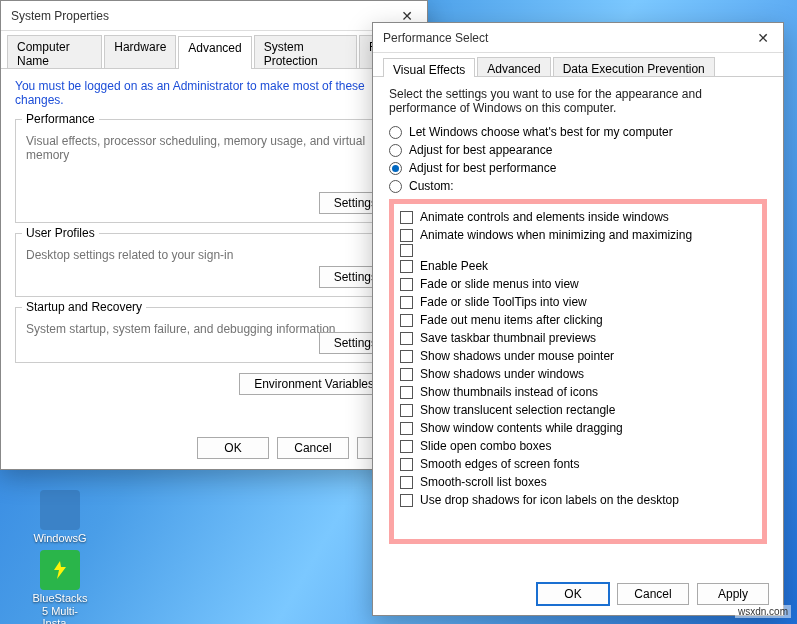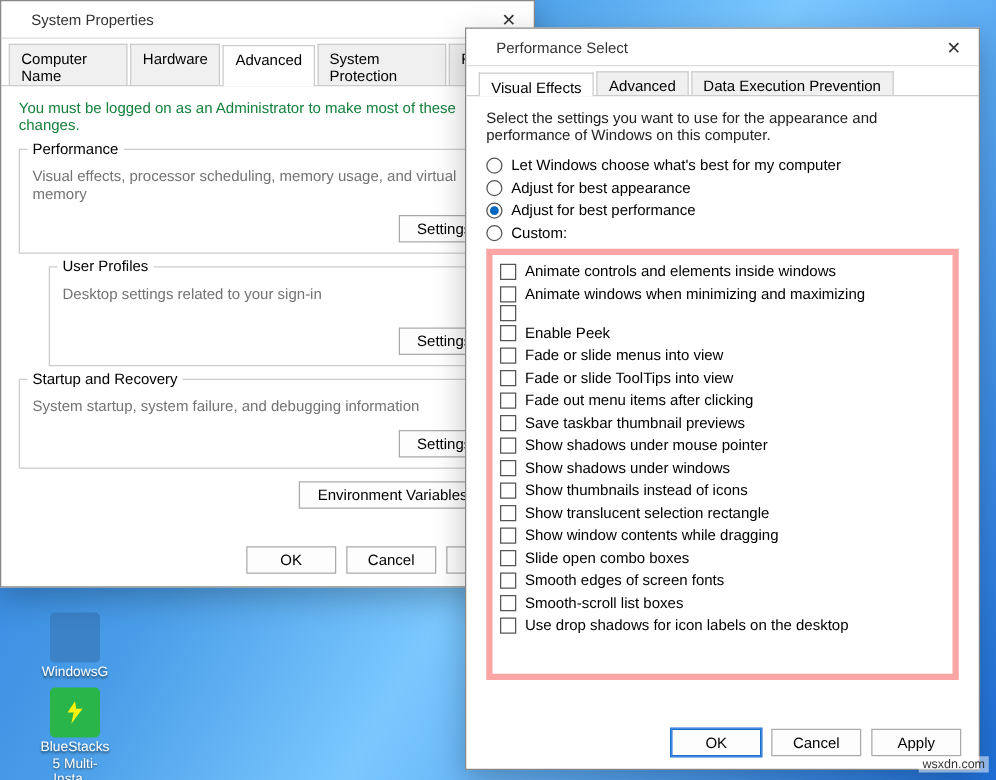--- a/index.html
+++ b/index.html
@@ -5,30 +5,30 @@
 * { box-sizing: border-box; font-family: "Segoe UI", Tahoma, sans-serif; }
 body { margin: 0; width: 797px; height: 624px; background: linear-gradient(120deg, #1e6fd9 0%, #4a9ee8 35%, #7bc8ff 55%, #1e6fd9 100%); overflow: hidden; position: relative; font-size: 12px; color: #000; }
 
 
 .desktop-icon { position: absolute; width: 64px; text-align: center; color: #fff; font-size: 11px; text-shadow: 0 1px 2px rgba(0,0,0,.6); }
 .desktop-icon .ic { width: 40px; height: 40px; margin: 0 auto 2px; border-radius: 4px; display: flex; align-items: center; justify-content: center; }
 .desktop-icon .lbl { word-break: break-word; line-height: 1.15; }
 
 
 .win { position: absolute; background: #fff; border: 1px solid #888; box-shadow: 0 8px 24px rgba(0,0,0,.25); }
-.titlebar { height: 30px; display: flex; align-items: center; justify-content: space-between; padding: 0 6px 0 24px; font-size: 12px; color: #333; border-bottom: 1px solid #ddd; }
+.titlebar { height: 30px; display: flex; align-items: center; justify-content: space-between; padding: 0 6px 0 10px; font-size: 12px; color: #333; border-bottom: 1px solid #ddd; }
 .titlebar .x { width: 28px; text-align: center; font-size: 14px; cursor: default; }
 
 
 #sysprop { left: 0; top: 0; width: 428px; height: 470px; }
 .tabs { display: flex; gap: 2px; padding: 4px 6px 0; border-bottom: 1px solid #ccc; }
 .tab { padding: 4px 9px 0; background: #f0f0f0; border: 1px solid #ccc; border-bottom: none; font-size: 12px; cursor: default; }
 .tab.active { background: #fff; position: relative; top: 1px; }
 .sysbody { padding: 10px 14px; }
-.admin-note { font-size: 12px; color: #15803d; margin-bottom: 12px; }
+.admin-note { font-size: 12px; color: #1d4ed8; margin-bottom: 12px; }
 .group { border: 1px solid #ccc; margin-bottom: 10px; padding: 4px 10px 10px; position: relative; }
 .group-title { position: absolute; top: -8px; left: 6px; background: #fff; padding: 0 4px; font-size: 12px; }
 .group-desc { font-size: 12px; color: #737373; margin: 10px 0 28px; }
 .group .btn-right { position: absolute; right: 10px; bottom: 8px; }
 .btn { background: #fdfdfd; border: 1px solid #aaa; padding: 3px 14px; font-size: 12px; cursor: default; min-width: 74px; }
 .btn.def { border: 1px solid #1a6fd1; outline: 1px solid #1a6fd1; }
 .dlg-btns { position: absolute; bottom: 10px; right: 10px; display: flex; gap: 8px; }
 .env-row { text-align: right; padding: 0 14px; margin-top: 6px; }
 
 
@@ -71,33 +71,33 @@
   <div class="tabs">
     <div class="tab">Computer Name</div>
     <div class="tab">Hardware</div>
     <div class="tab active">Advanced</div>
     <div class="tab">System Protection</div>
     <div class="tab">Remote</div>
   </div>
   <div class="sysbody">
     <div class="admin-note">You must be logged on as an Administrator to make most of these changes.</div>
 
-    <div class="group" style="height:84px;">
+    <div class="group" style="height:104px;">
       <span class="group-title">Performance</span>
       <div class="group-desc">Visual effects, processor scheduling, memory usage, and virtual memory</div>
       <button class="btn btn-right">Settings...</button>
     </div>
 
-    <div class="group" style="height:80px;margin-left:24px;">
+    <div class="group" style="height:64px;">
       <span class="group-title">User Profiles</span>
       <div class="group-desc">Desktop settings related to your sign-in</div>
       <button class="btn btn-right">Settings...</button>
     </div>
 
-    <div class="group" style="height:72px;">
+    <div class="group" style="height:56px;">
       <span class="group-title">Startup and Recovery</span>
       <div class="group-desc">System startup, system failure, and debugging information</div>
       <button class="btn btn-right">Settings...</button>
     </div>
 
     <div class="env-row">
       <button class="btn">Environment Variables...</button>
     </div>
   </div>
   <div class="dlg-btns">

